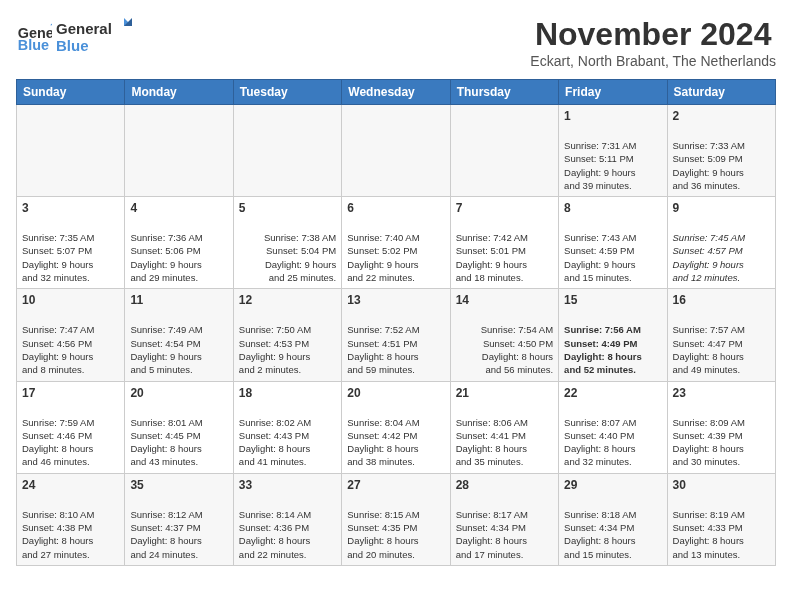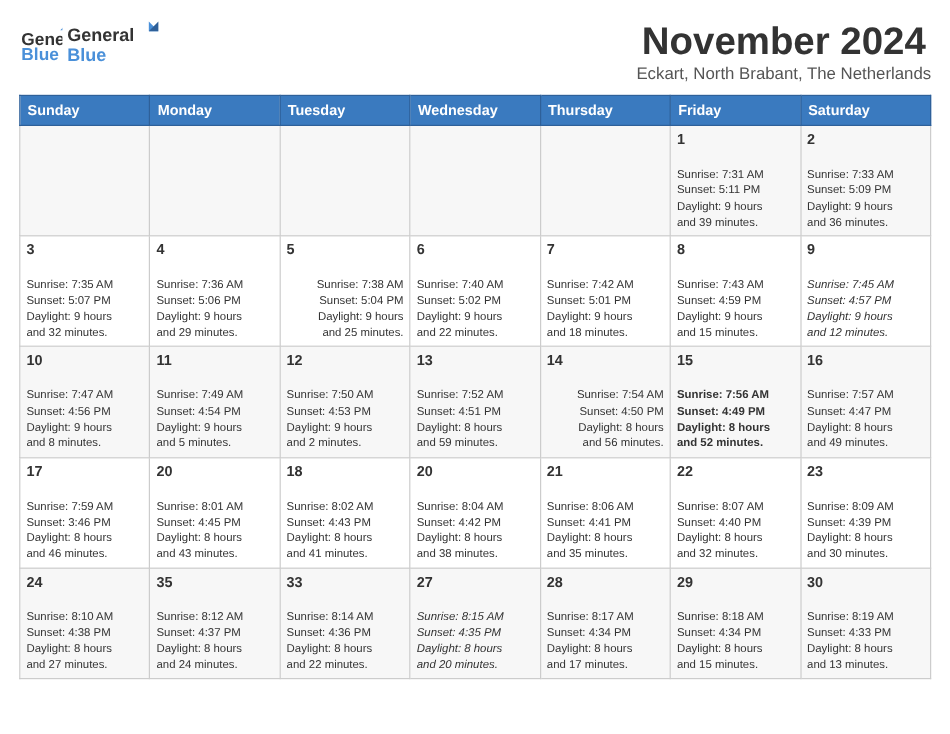--- a/index.html
+++ b/index.html
@@ -241,21 +241,21 @@
           <div class="day-info" style="white-space: pre-line;">Sunrise: 7:57 AM
 Sunset: 4:47 PM
 Daylight: 8 hours
 and 49 minutes.</div>
         </td>
       </tr>
       <tr>
         <td>
           <span class="day-number">17</span>
           <div class="day-info" style="white-space: pre-line;">Sunrise: 7:59 AM
-Sunset: 3:46 PM
+Sunset: 4:46 PM
 Daylight: 8 hours
 and 46 minutes.</div>
         </td>
         <td>
           <span class="day-number">20</span>
           <div class="day-info" style="white-space: pre-line;">Sunrise: 8:01 AM
 Sunset: 4:45 PM
 Daylight: 8 hours
 and 43 minutes.</div>
         </td>
@@ -312,21 +312,21 @@
         </td>
         <td>
           <span class="day-number">33</span>
           <div class="day-info" style="white-space: pre-line;">Sunrise: 8:14 AM
 Sunset: 4:36 PM
 Daylight: 8 hours
 and 22 minutes.</div>
         </td>
         <td>
           <span class="day-number">27</span>
-          <div class="day-info" style="white-space: pre-line; font-style: italic;">Sunrise: 8:15 AM
+          <div class="day-info" style="white-space: pre-line;">Sunrise: 8:15 AM
 Sunset: 4:35 PM
 Daylight: 8 hours
 and 20 minutes.</div>
         </td>
         <td>
           <span class="day-number">28</span>
           <div class="day-info" style="white-space: pre-line;">Sunrise: 8:17 AM
 Sunset: 4:34 PM
 Daylight: 8 hours
 and 17 minutes.</div>

